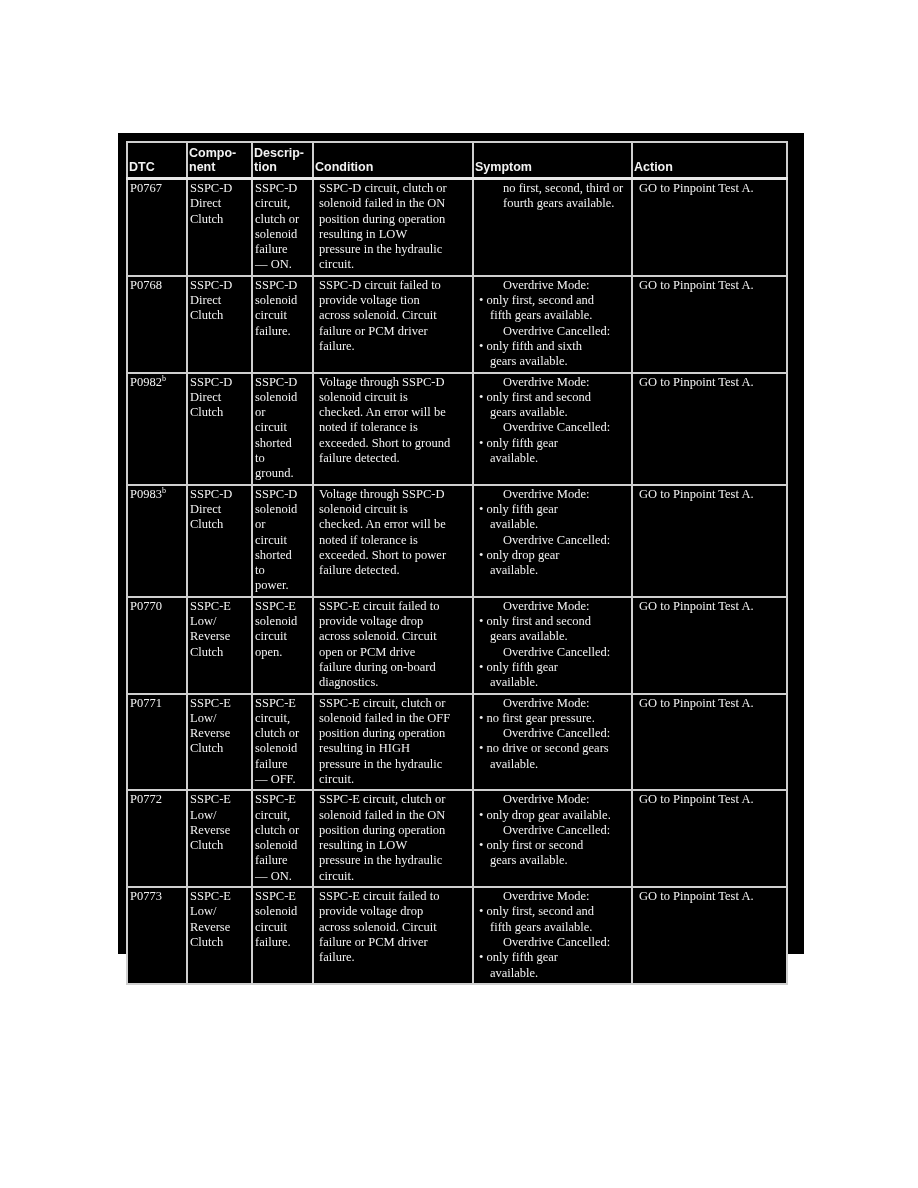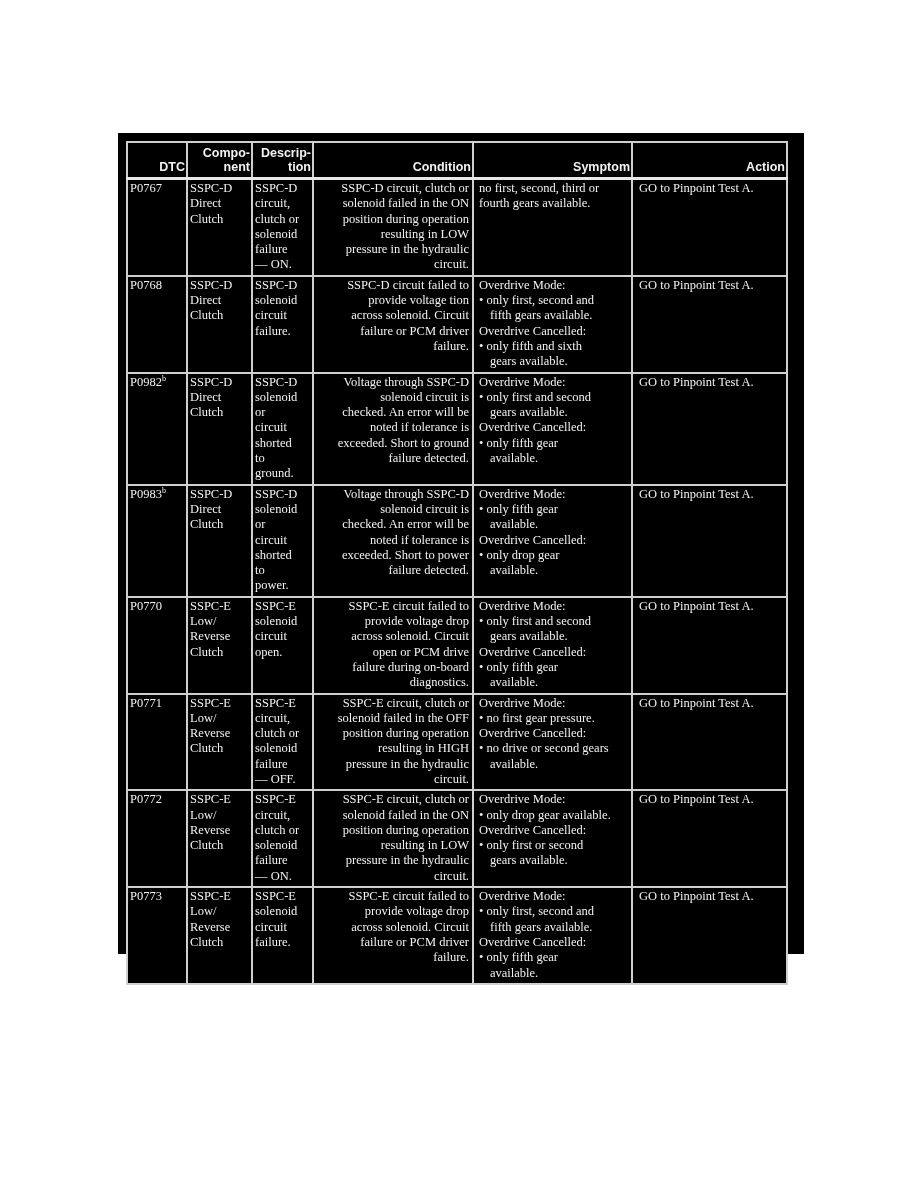--- a/index.html
+++ b/index.html
@@ -43,42 +43,43 @@
   col.c-description{ width: 61px; }
   col.c-condition  { width: 160px; }
   col.c-symptom    { width: 159px; }
   col.c-action     { width: 155px; }
 
   table.dtc-table th {
     font-family: "Liberation Sans", sans-serif;
     font-weight: bold;
     font-size: 12.5px;
     line-height: 14px;
-    text-align: right;
+    text-align: left;
     vertical-align: bottom;
     white-space: pre-line;
     padding: 3px 1px 3px 1px;
     height: 28px;
     border-bottom: 3px solid #e8e8e8;
   }
   td.cell-center {
     white-space: pre-line;
     padding: 1px 2px 2px 2px;
   }
   td.cell-left {
-    text-align: right;
+    text-align: left;
     white-space: pre-line;
     padding: 1px 3px 2px 5px;
   }
   td.cell-symptom {
     text-align: left;
     padding: 1px 3px 2px 5px;
   }
   td.cell-symptom .sym-line {
     white-space: pre-line;
+    margin-left: 24px;
   }
   td.cell-symptom .sym-bullet {
     padding-left: 11px;
     text-indent: -11px;
     white-space: pre-line;
   }
   td.cell-action {
     text-align: left;
     padding: 1px 3px 2px 6px;
     white-space: pre-line;

